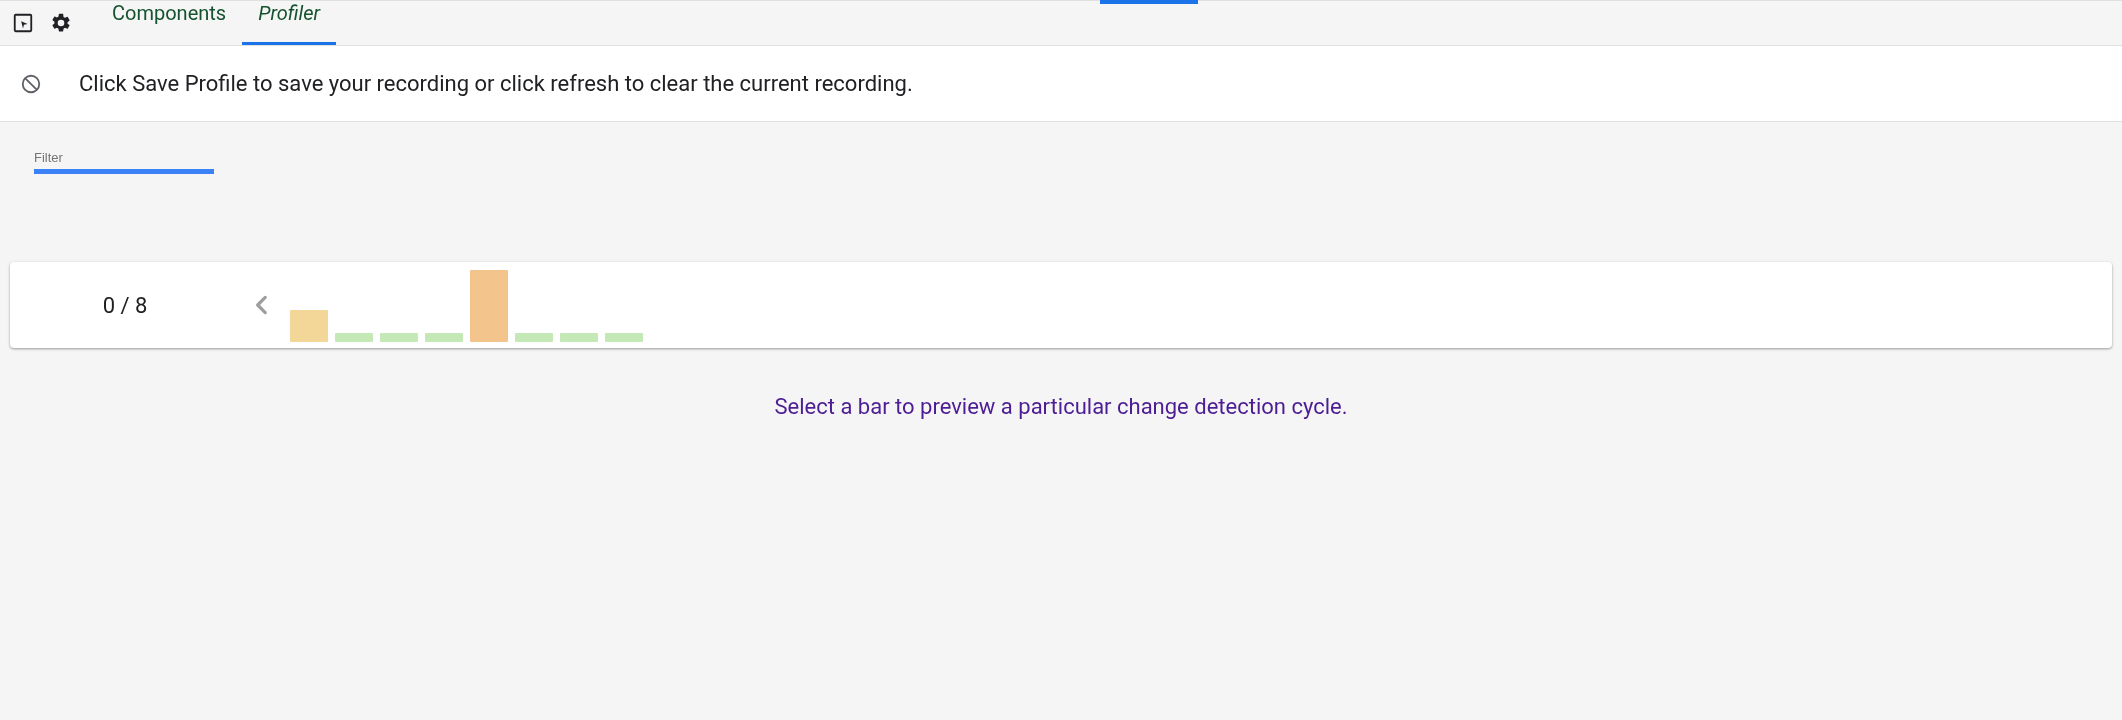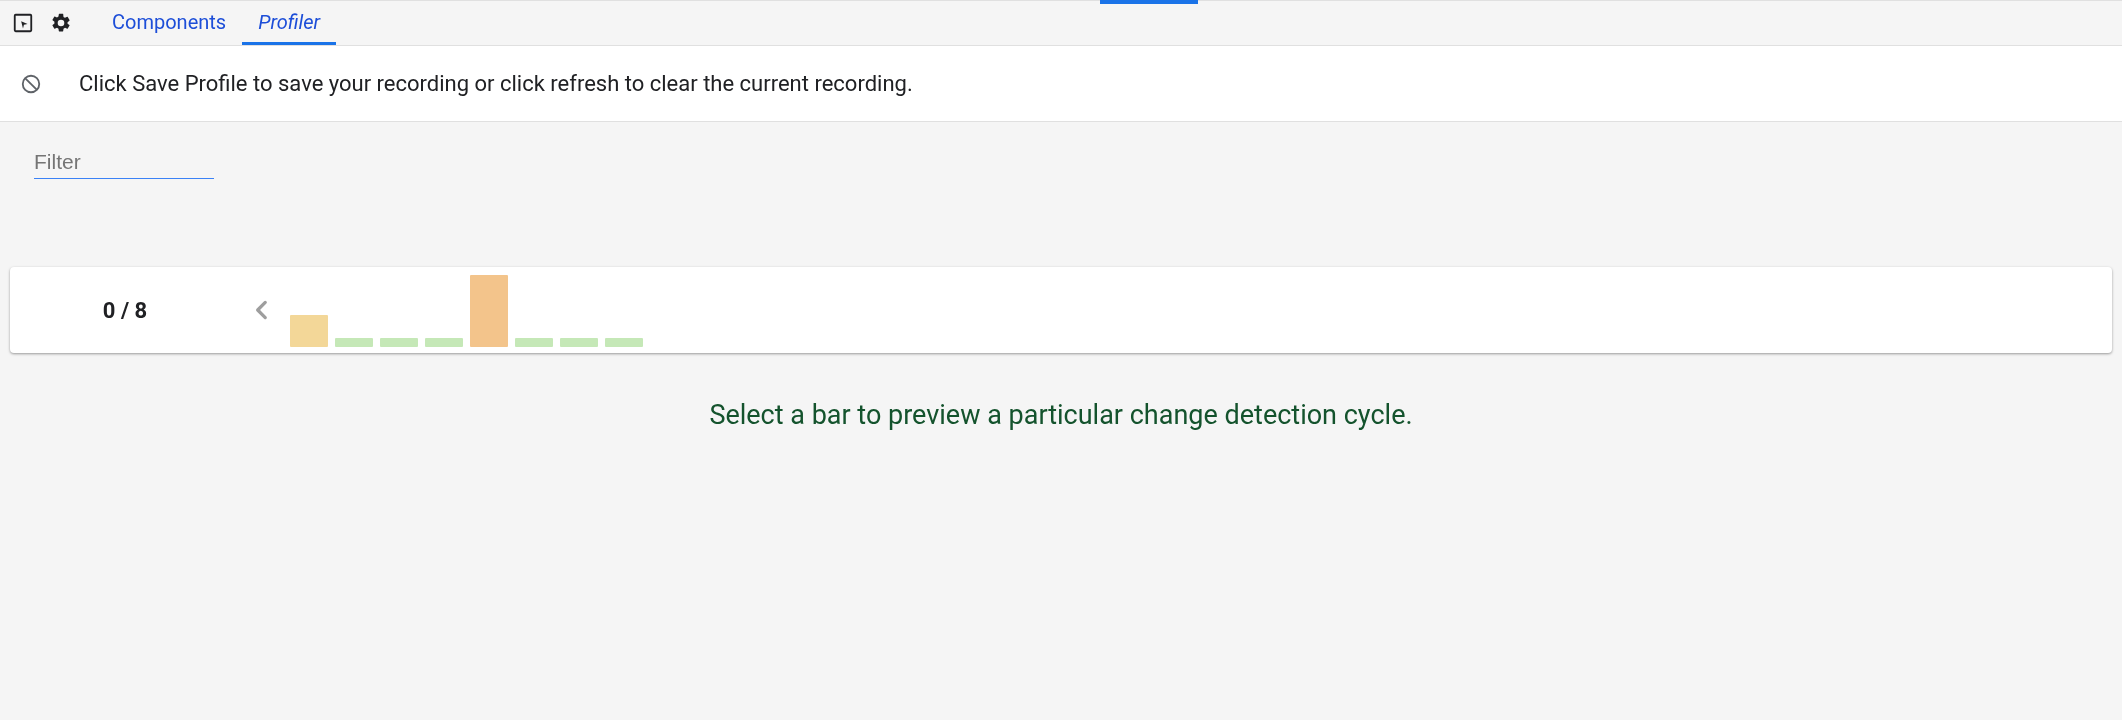--- a/index.html
+++ b/index.html
@@ -42,24 +42,23 @@
     cursor: pointer;
   }
   .tabs {
     display: flex;
     align-items: stretch;
     height: 100%;
     margin-left: 8px;
   }
   .tab {
     display: flex;
-    align-items: center;
     padding: 0 16px;
     font-size: 20px;
-    color: #1d4ed8;
+    color: #14532d;
     cursor: pointer;
     border-bottom: 3px solid transparent;
     height: 100%;
   }
   .tab.active {
     border-bottom-color: #1a73e8;
     font-style: italic;
   }
 
   
@@ -78,23 +77,23 @@
     margin-left: 21px;
   }
 
   
   .filter-area {
     padding: 24px 34px 0 34px;
   }
   .filter-input {
     width: 180px;
     border: none;
-    border-bottom: 1px solid #3b82f6;
+    border-bottom: 5px solid #3b82f6;
     background: transparent;
-    font-size: 21px;
+    font-size: 13px;
     padding: 4px 0;
     color: #000000;
     outline: none;
   }
   .filter-input::placeholder {
     color: #757575;
   }
 
   
   .chart-card {
@@ -107,21 +106,21 @@
     align-items: stretch;
     padding-right: 10px;
   }
   .chart-count {
     width: 230px;
     display: flex;
     align-items: center;
     justify-content: center;
     font-size: 22px;
     color: #202124;
-    font-weight: 700;
+    font-weight: 400;
   }
   .chart-nav {
     width: 44px;
     display: flex;
     align-items: center;
     justify-content: center;
     color: #9e9e9e;
     cursor: pointer;
   }
   .chart-bars {
@@ -141,22 +140,22 @@
   .bar.orange { background: #f3c48b; }
   .bar.green { background: #c5e8b7; }
 
   
   .hint-area {
     display: flex;
     justify-content: center;
     margin-top: 46px;
   }
   .hint-text {
-    font-size: 27px;
-    color: #14532d;
+    font-size: 22px;
+    color: #4c1d95;
     text-align: center;
   }
 </style>
 </head>
 <body>
 
 <div class="top-toolbar">
   <div class="top-accent"></div>
 
   <div class="tool-icon">

